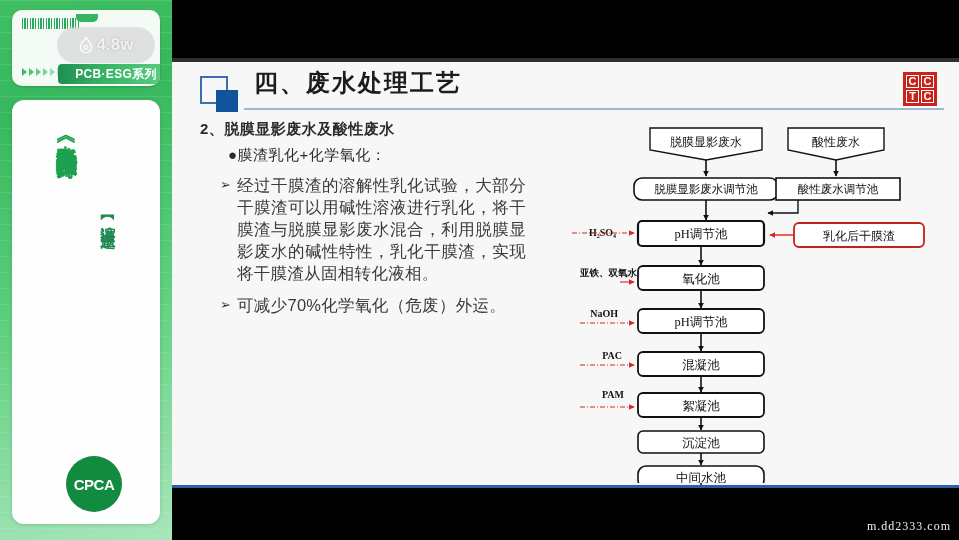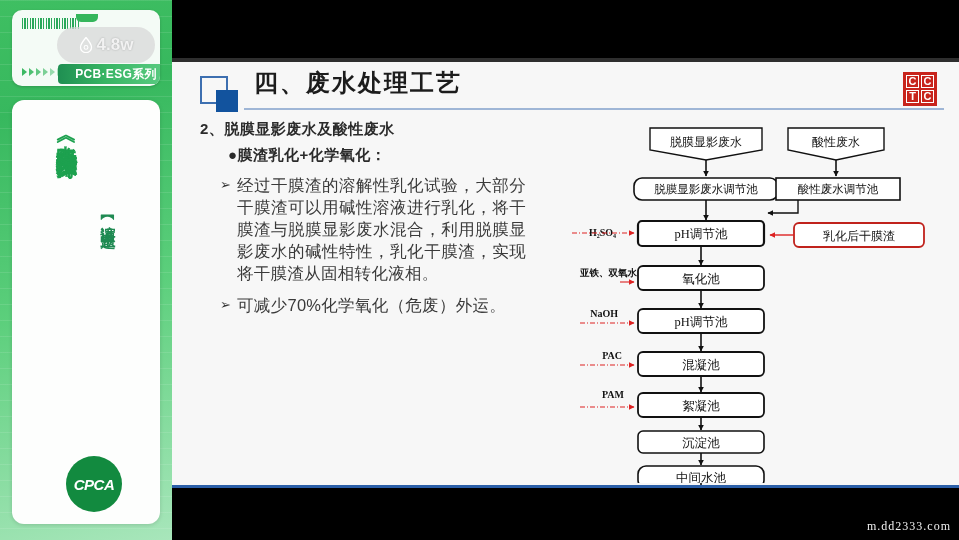--- a/index.html
+++ b/index.html
@@ -129,21 +129,21 @@
     color: #1f8a52;
     letter-spacing: 3px;
   }
   .cpca {
     position: absolute; left: 54px; top: 356px;
     width: 56px; height: 56px;
     border-radius: 50%;
     background: #128a3f;
     display: flex; align-items: center; justify-content: center;
     color: #fff; font-size: 15px; font-weight: 800;
-    font-style: italic; letter-spacing: -.5px;
+    letter-spacing: -.5px;
   }
 
   
   .slide {
     position: absolute;
     left: 172px; top: 58px;
     width: 787px; height: 430px;
     background: #f7f7f7;
     border-bottom: 3px solid #2b5fa8;
     overflow: hidden;
@@ -177,21 +177,21 @@
     background: #9fb6d6;
   }
 
   
   .body-col { position: absolute; left: 24px; top: 62px; width: 330px; }
   .line-l1 {
     font-size: 15px; color: #2b2b2b; font-weight: 700;
     margin-left: 4px; letter-spacing: .5px;
   }
   .line-l2 {
-    font-size: 15px; color: #2b2b2b; font-weight: 700;
+    font-size: 15px; color: #2b2b2b; font-weight: 400;
     margin-left: 32px; margin-top: 7px; letter-spacing: .5px;
   }
   .bullet-row {
     display: flex; margin-top: 10px; margin-left: 24px;
   }
   .bullet-mark {
     flex: none; width: 17px;
     font-size: 13px; color: #333; line-height: 1.5;
   }
   .bullet-text {

